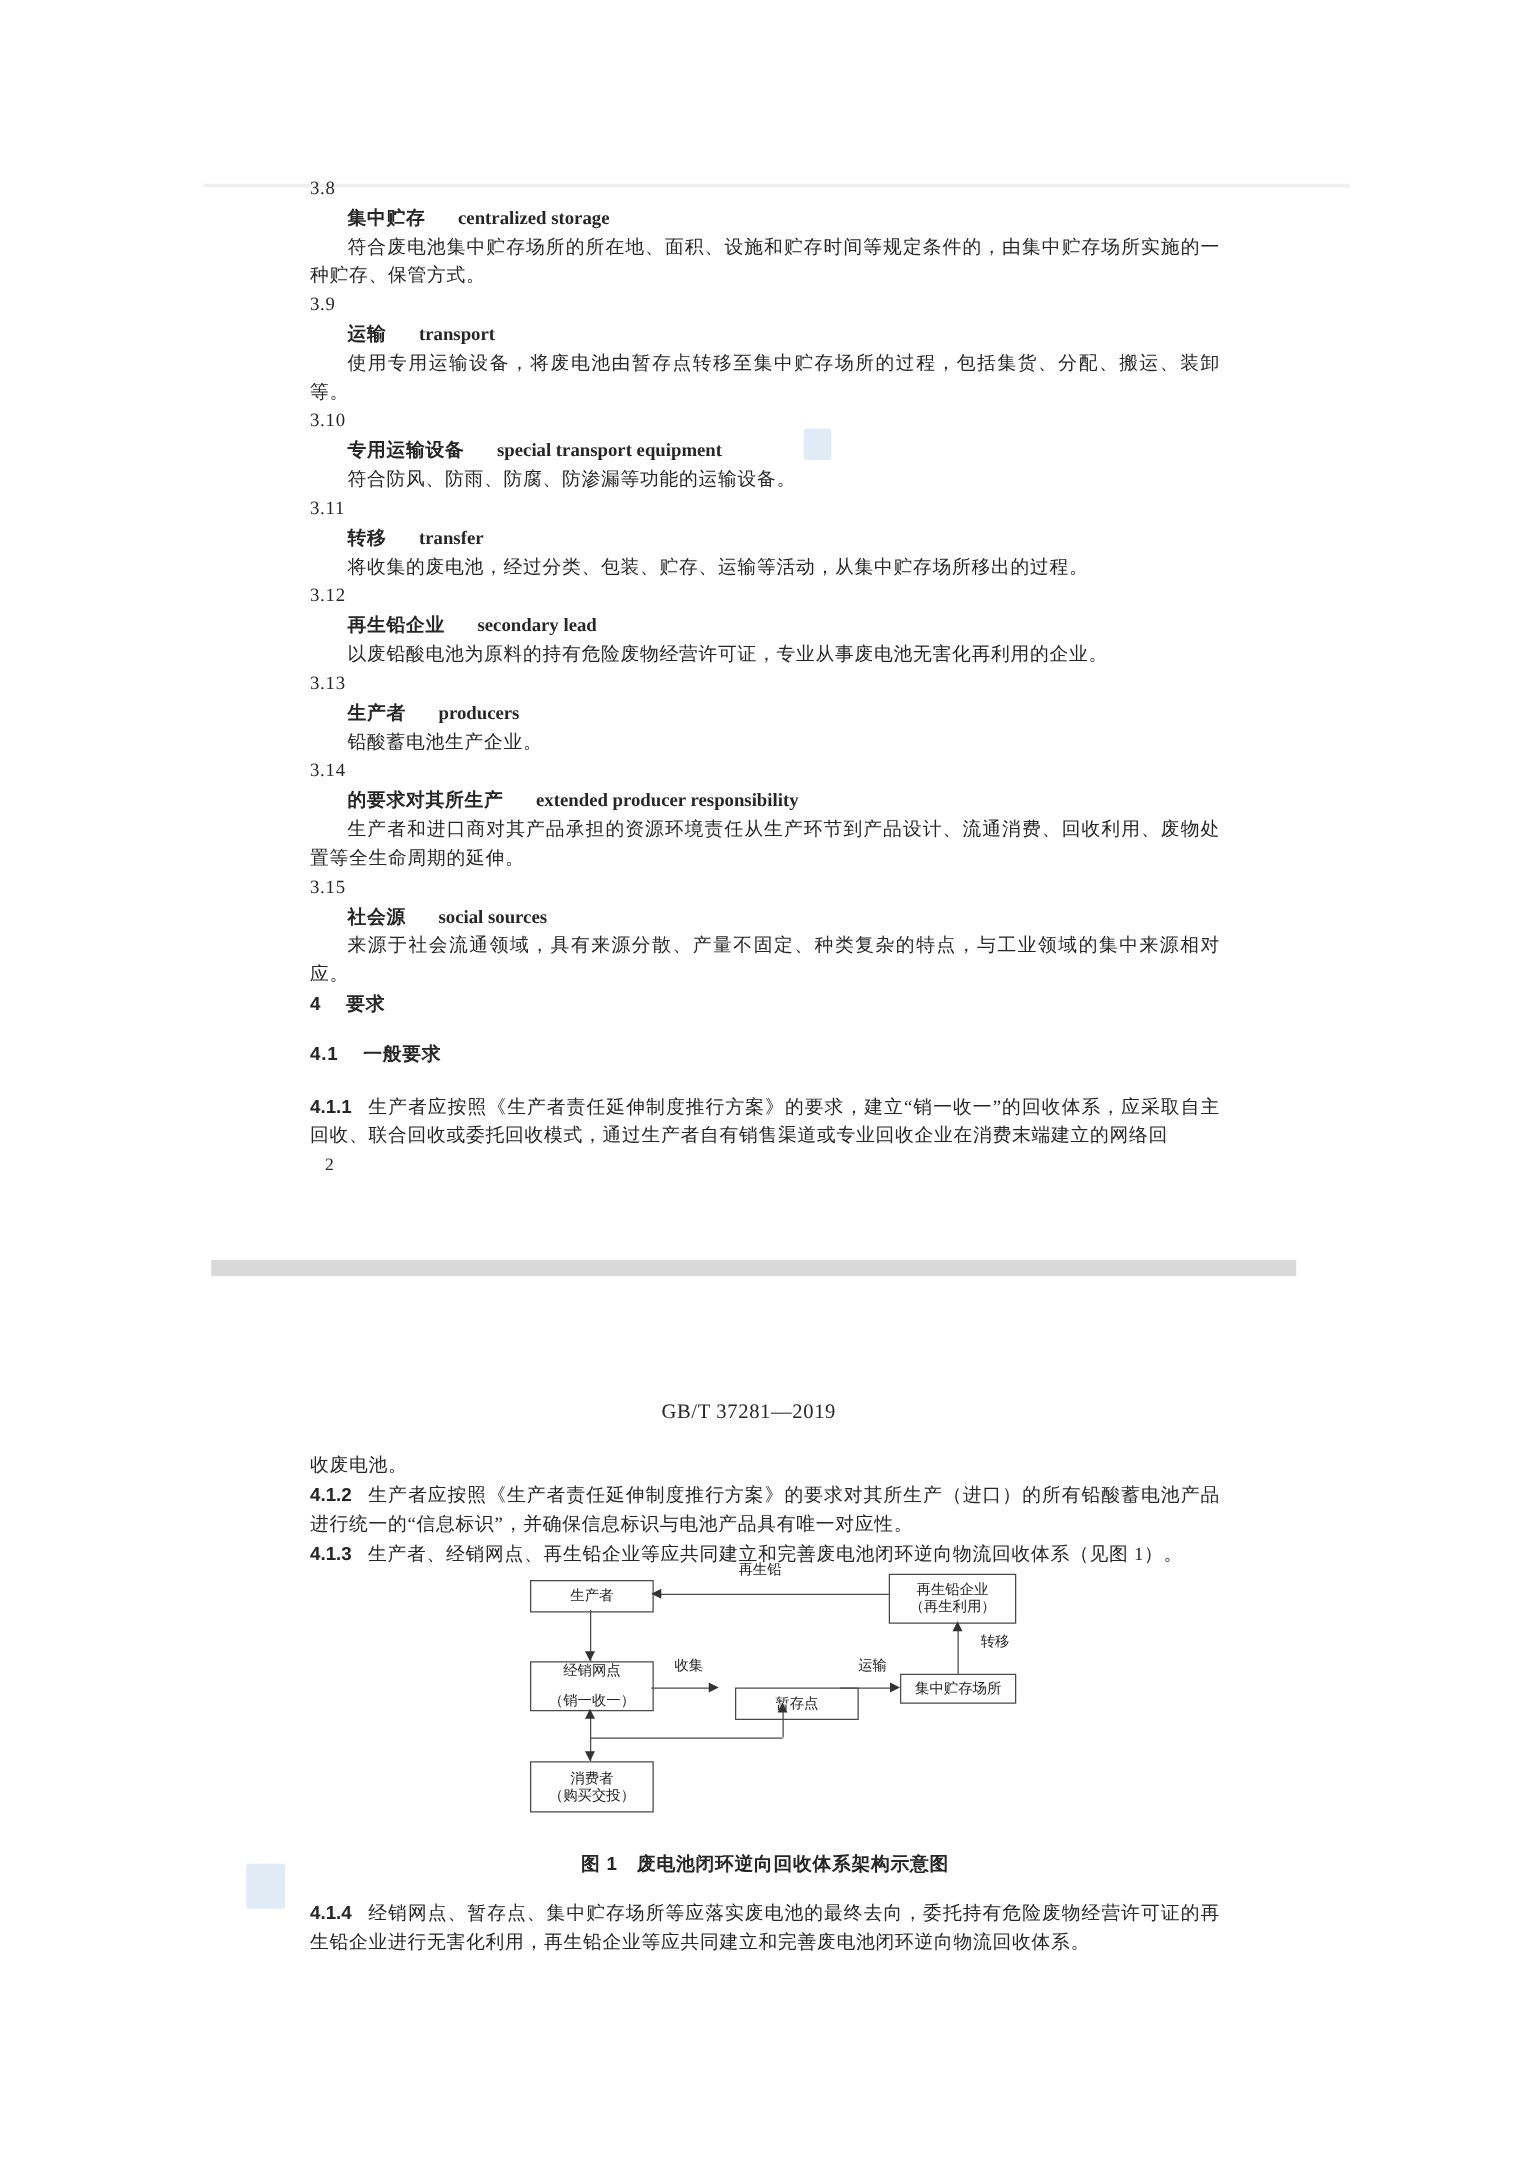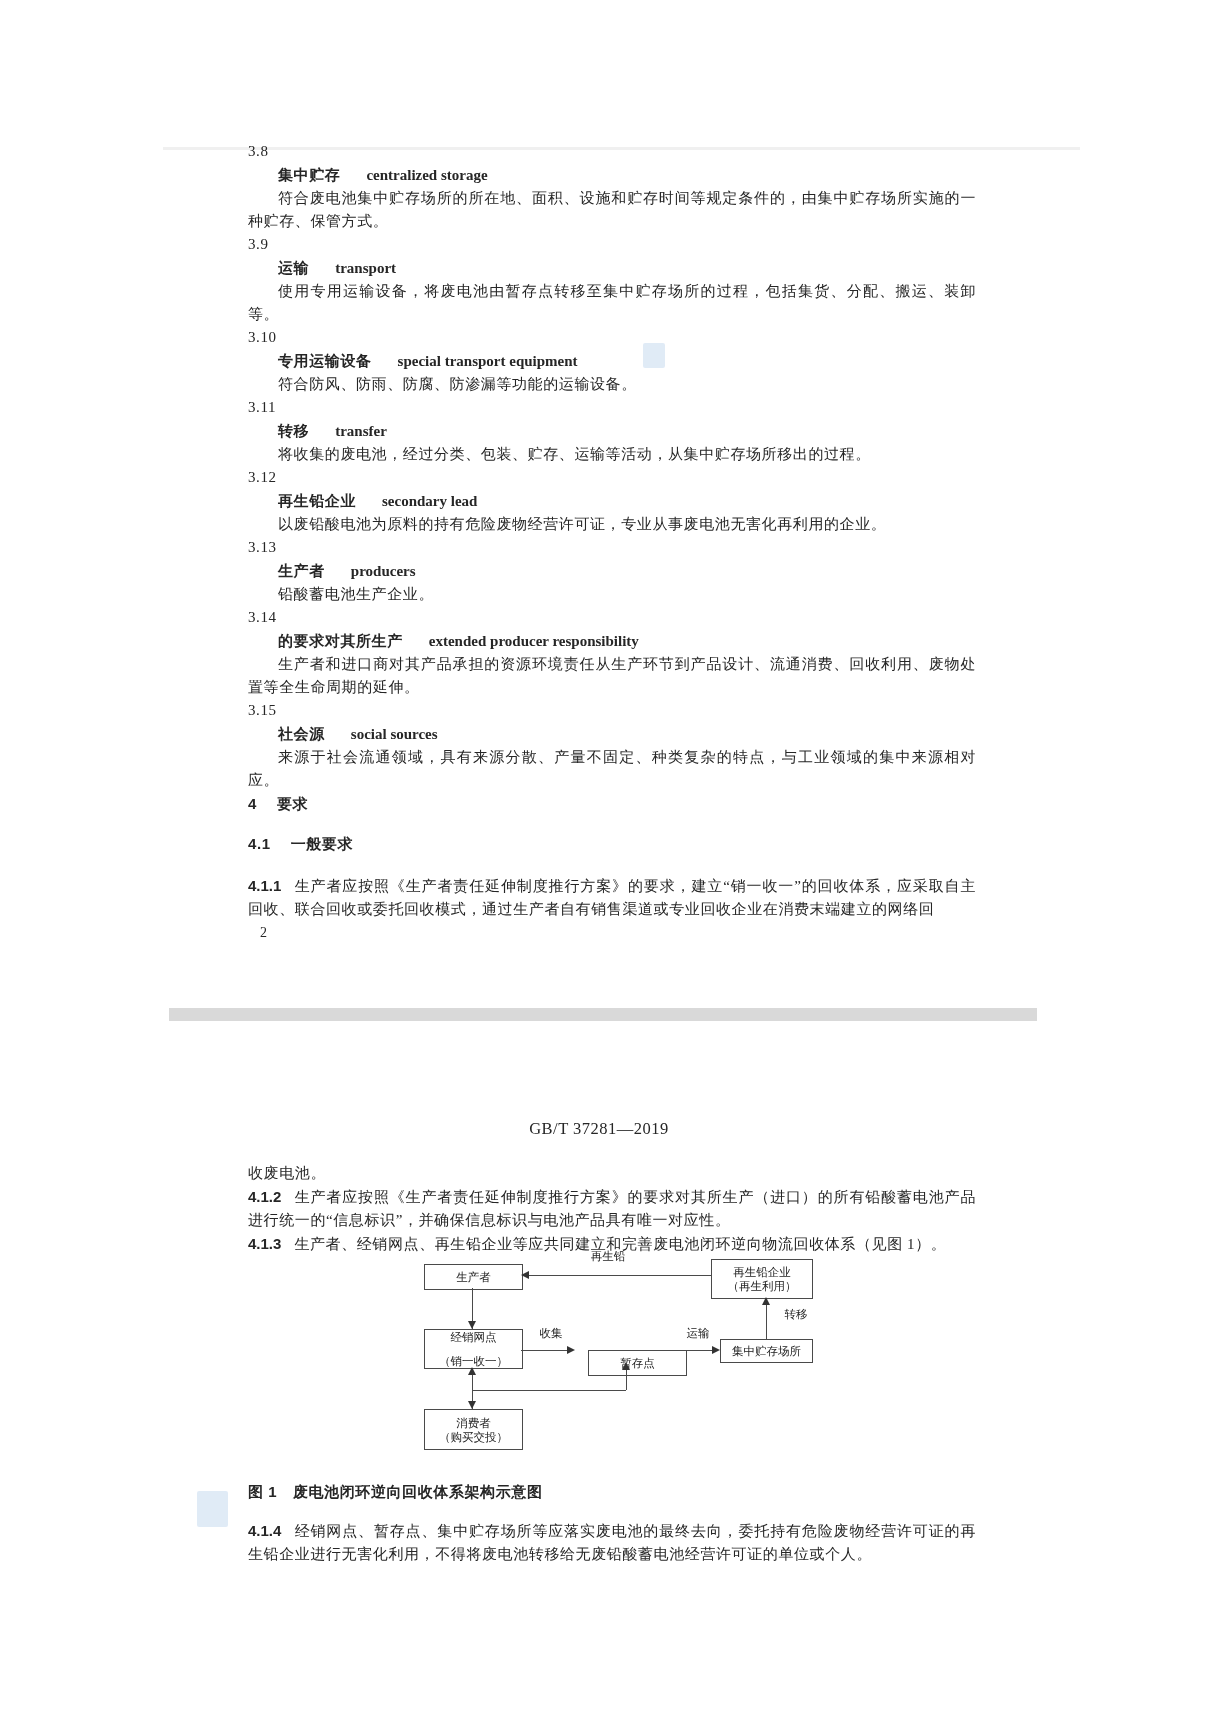--- a/index.html
+++ b/index.html
@@ -47,21 +47,21 @@
   .b-central{left:472px;top:81px;width:91px;height:22px;}
   .b-consumer{left:176px;top:151px;width:97px;height:39px;}
   .hline{position:absolute;height:1px;background:#4a4a4a;}
   .vline{position:absolute;width:1px;background:#4a4a4a;}
   .arr{position:absolute;width:0;height:0;}
   .arr-l{border-top:4px solid transparent;border-bottom:4px solid transparent;border-right:8px solid #333;}
   .arr-r{border-top:4px solid transparent;border-bottom:4px solid transparent;border-left:8px solid #333;}
   .arr-u{border-left:4px solid transparent;border-right:4px solid transparent;border-bottom:8px solid #333;}
   .arr-d{border-left:4px solid transparent;border-right:4px solid transparent;border-top:8px solid #333;}
   .elabel{position:absolute;text-align:center;}
-  .caption{margin-top:26px;text-align:left;font-weight:bold;
+  .caption{margin-top:26px;text-align:center;font-weight:bold;
            font-family:"Liberation Sans","DejaVu Sans",sans-serif;}
 </style>
 </head>
 <body>
 
 <div class="page">
   <div class="topline"></div>
   <div class="wm wm1"></div>
   <div class="sepbar"></div>
   <div class="wm wm2"></div>
@@ -208,17 +208,17 @@
       <div class="arr arr-d" style="left:220px;top:143px;"></div>
 
       <div class="hline" style="left:224px;top:132px;width:154px;"></div>
       <div class="vline" style="left:378px;top:110px;height:22px;"></div>
       <div class="arr arr-u" style="left:374px;top:104px;"></div>
     </div>
 
     <div class="caption">图 1　废电池闭环逆向回收体系架构示意图</div>
 
     <p class="clause c414">
-      <span class="cnum">4.1.4</span><span>经销网点、暂存点、集中贮存场所等应落实废电池的最终去向，委托持有危险废物经营许可证的再生铅企业进行无害化利用，不得将废电池转移给无废铅酸蓄电池经营许可证的单位或个人。</span>
+      <span class="cnum">4.1.4</span><span>经销网点、暂存点、集中贮存场所等应落实废电池的最终去向，委托持有危险废物经营许可证的再生铅企业进行无害化利用，再生铅企业等应共同建立和完善废电池闭环逆向物流回收体系。</span>
     </p>
 
   </div>
 </div>
 
 </body></html>

